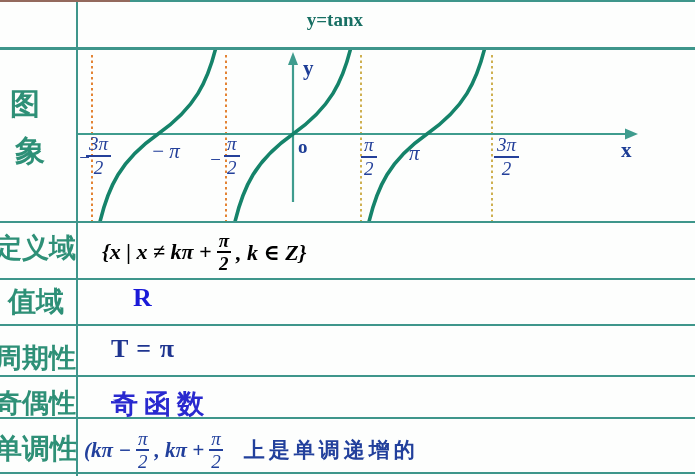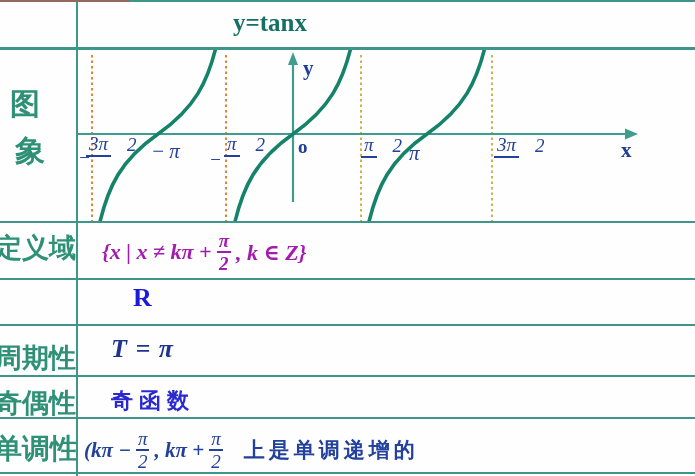--- a/index.html
+++ b/index.html
@@ -6,47 +6,47 @@
   .stage{
     position:relative;width:695px;height:476px;background:#fdfefd;
     overflow:hidden;font-family:"Liberation Serif","DejaVu Serif",serif;
   }
   
   .hline{position:absolute;left:0;right:0;height:2px;background:#3e968b;z-index:6;}
   .vline{position:absolute;top:0;bottom:0;width:2px;background:#3e968b;z-index:6;}
   .red-accent{position:absolute;top:0;left:0;width:130px;height:2px;background:#b05a4e;opacity:.75;z-index:7;}
   
   .title{
-    position:absolute;left:233px;top:9px;width:130px;text-align:left;
-    font-weight:bold;font-size:25px;color:#176f63;z-index:2;
+    position:absolute;left:233px;top:9px;width:130px;text-align:right;
+    font-weight:bold;font-size:19px;color:#176f63;z-index:2;
   }
   
   .rowlabel{
     position:absolute;color:#2e9077;font-weight:600;white-space:nowrap;z-index:2;
     font-family:"Liberation Serif","DejaVu Serif",serif;
   }
   
   .glabel{position:absolute;font-weight:bold;font-size:21px;color:#1e3e96;z-index:3;}
   .mlabel{position:absolute;font-style:italic;font-size:21px;color:#24409a;z-index:3;}
   .frac{
-    position:absolute;display:flex;flex-direction:row;align-items:center;
-    font-style:italic;font-size:19px;line-height:22px;color:#24409a;z-index:3;gap:16px;
+    position:absolute;display:flex;flex-direction:column;align-items:center;
+    font-style:italic;font-size:19px;line-height:22px;color:#24409a;z-index:3;
   }
   .frac .num{border-bottom:2px solid #24409a;padding:0 3px;}
   
   .formula{position:absolute;display:flex;align-items:center;z-index:2;}
   .ifrac{
     display:inline-flex;flex-direction:column;align-items:center;
     font-size:19px;line-height:21px;margin:0 5px;font-style:italic;
   }
   .ifrac .num{border-bottom:2px solid currentColor;padding:0 2px;}
-  .domain-v{left:102px;top:226px;height:52px;color:#a21caf;font-style:italic;font-weight:bold;font-size:22px;}
+  .domain-v{left:102px;top:226px;height:52px;color:#000000;font-style:italic;font-weight:bold;font-size:22px;}
   .range-v{position:absolute;left:133px;top:283px;color:#1a1ad8;font-weight:bold;font-size:26px;z-index:2;}
-  .period-v{position:absolute;left:111px;top:334px;color:#1e348f;font-weight:bold;font-style:italic;font-size:26px;letter-spacing:1px;z-index:2;}
-  .parity-v{position:absolute;left:111px;top:386px;color:#2929cf;font-weight:bold;font-size:22px;letter-spacing:6px;z-index:2;font-family:"Liberation Sans","DejaVu Sans",sans-serif;}
+  .period-v{position:absolute;left:111px;top:334px;color:#1e348f;font-weight:bold;font-size:26px;letter-spacing:1px;z-index:2;}
+  .parity-v{position:absolute;left:111px;top:386px;color:#2929cf;font-weight:bold;font-size:27px;letter-spacing:6px;z-index:2;font-family:"Liberation Sans","DejaVu Sans",sans-serif;}
   .mono-v{left:84px;top:422px;height:56px;color:#22409c;font-size:21px;}
   .mono-v .cn{font-weight:bold;letter-spacing:4px;}
   .mono-v .mi{font-style:italic;font-weight:bold;white-space:pre;}
   .graph-svg{position:absolute;left:77px;top:49px;z-index:1;}
 </style>
 </head>
 <body>
 
 <div class="stage">
 
@@ -95,20 +95,21 @@
   <div class="mlabel" style="left:409px;top:141px;">π</div>
 
   <div class="frac" style="left:494px;top:134px;">
     <span class="num">3π</span>
     <span class="den">2</span>
   </div>
 
   <div class="rowlabel" style="left:10px;top:84px;font-size:30px;">图</div>
   <div class="rowlabel" style="left:15px;top:131px;font-size:30px;">象</div>
   <div class="rowlabel" style="left:-5px;top:230px;font-size:27px;">定义域</div>
+  <div class="rowlabel" style="left:8px;top:283px;font-size:28px;">值域</div>
   <div class="rowlabel" style="left:-5px;top:340px;font-size:27px;">周期性</div>
   <div class="rowlabel" style="left:-5px;top:385px;font-size:27px;">奇偶性</div>
   <div class="rowlabel" style="left:-6px;top:430px;font-size:28px;">单调性</div>
 
   <div class="formula domain-v">
     <span>{x | x ≠ kπ +</span>
     <span class="ifrac">
       <span class="num">π</span>
       <span class="den">2</span>
     </span>

